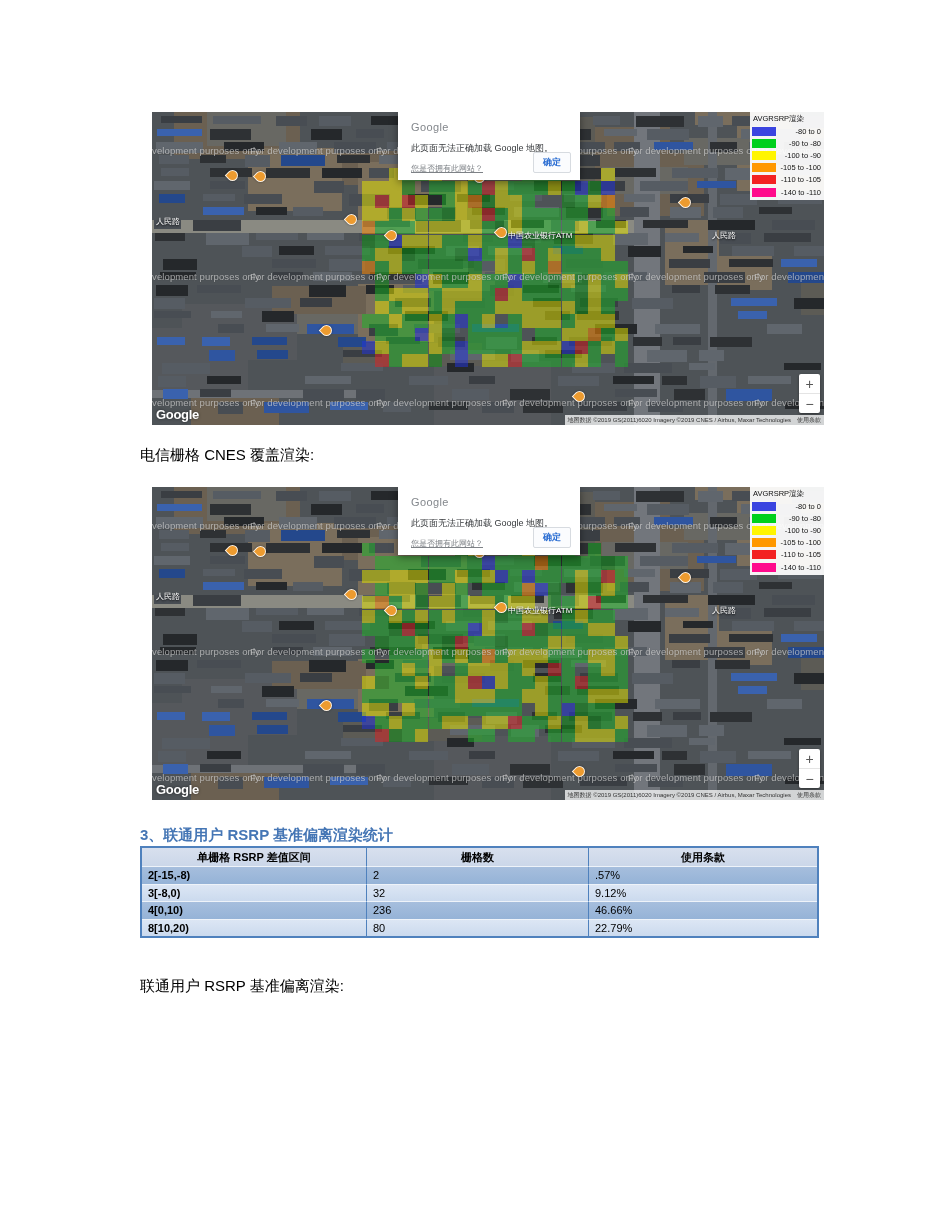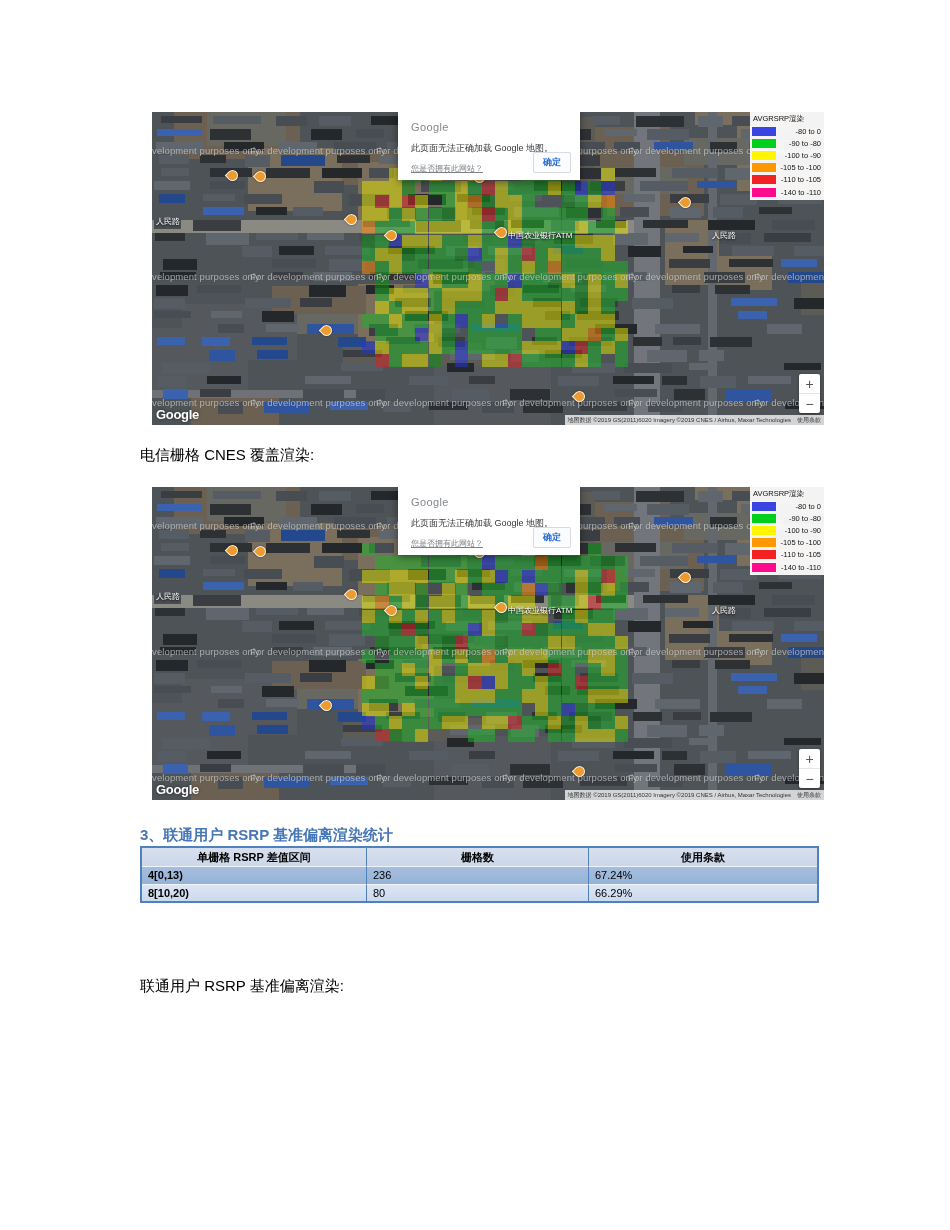--- a/index.html
+++ b/index.html
@@ -1318,27 +1318,37 @@
       </colgroup>
     <thead>
       <tr>
         <th>单栅格 RSRP 差值区间</th>
         <th>栅格数</th>
         <th>使用条款</th>
       </tr>
     </thead>
     <tbody>
       <tr>
-        <td>4[0,13)</td>
+        <td>2[-15,-8)</td>
+        <td>2</td>
+        <td>.57%</td>
+      </tr>
+      <tr>
+        <td>3[-8,0)</td>
+        <td>32</td>
+        <td>9.12%</td>
+      </tr>
+      <tr>
+        <td>4[0,10)</td>
         <td>236</td>
-        <td>67.24%</td>
+        <td>46.66%</td>
       </tr>
       <tr>
         <td>8[10,20)</td>
         <td>80</td>
-        <td>66.29%</td>
+        <td>22.79%</td>
       </tr>
     </tbody>
   </table>
 
   <div class="caption caption--2">联通用户 RSRP 基准偏离渲染:</div>
 
 </div>
 
 </body></html>

